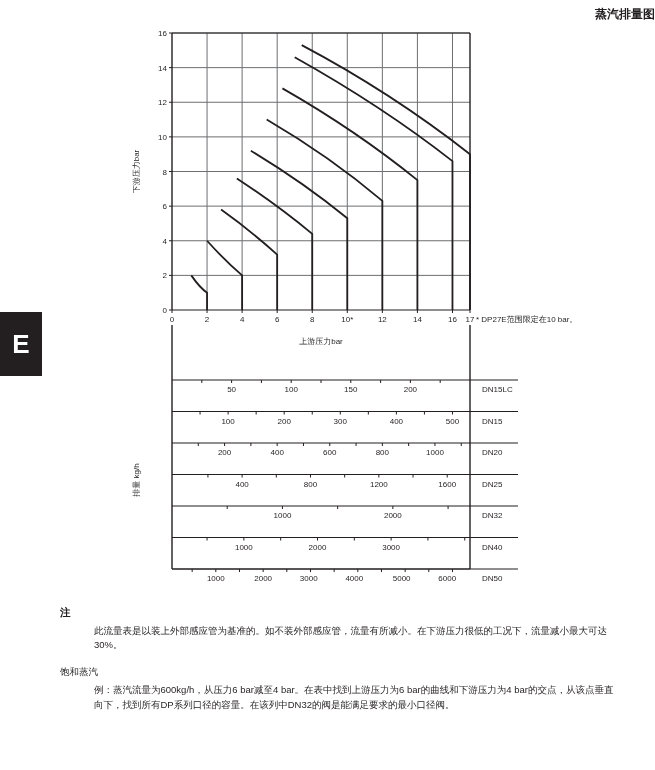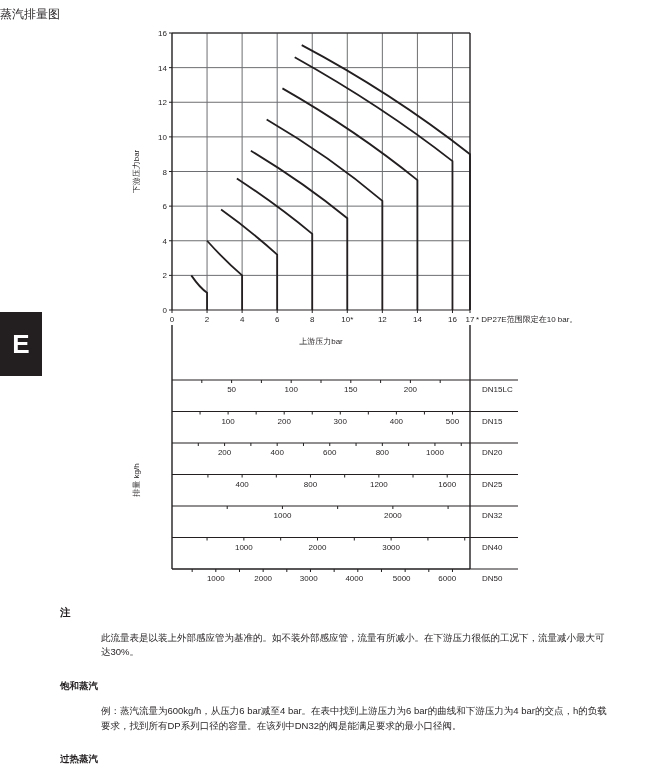--- a/index.html
+++ b/index.html
@@ -1,26 +1,26 @@
 <!DOCTYPE html>
 <html><head>
 <meta charset="utf-8">
 <style>
   html, body { margin:0; padding:0; background:#ffffff; }
   body { width:655px; height:770px; position:relative; overflow:hidden;
          font-family:"Liberation Sans", "DejaVu Sans", sans-serif; color:#231f20; }
-  .title { position:absolute; left:0; width:655px; top:6px; text-align:left;
-           font-size:12px; font-weight:normal; }
+  .title { position:absolute; left:0; width:655px; top:6px; text-align:right;
+           font-size:12px; font-weight:bold; }
   .tab-e { position:absolute; left:0; top:312px; width:42px; height:64px; background:#231f20;
            color:#fff; font-size:26px; font-weight:bold; display:flex; align-items:center; justify-content:center; }
   svg { position:absolute; left:0; top:0; }
   .notes { position:absolute; left:60px; top:605px; width:560px; font-size:9.5px; line-height:14.5px; }
   .notes h3 { margin:0; font-size:10.5px; font-weight:bold; }
-  .notes h4 { margin:0; font-size:9.5px; font-weight:bold; }
-  .notes p { margin:11px;padding-left:30px; }
+  .notes h4 { margin:0; font-size:9.5px; font-weight:normal; }
+  .notes p { margin:4px;padding-left:30px; }
   .gap { height:8px; }
 </style>
 </head>
 <body>
 
 <div class="title">蒸汽排量图</div>
 <div class="tab-e">E</div>
 
 <svg id="chart" width="655" height="600">
     <line x1="172" y1="310" x2="470" y2="310" stroke="#231f20" stroke-width="1.2"></line>
@@ -203,16 +203,15 @@
     <text x="447.21176470588233" y="581" font-size="8" text-anchor="middle" fill="#231f20">6000</text>
     <text x="482" y="581" font-size="8" fill="#231f20">DN50</text>
     <line x1="172" y1="569" x2="470" y2="569" stroke="#231f20" stroke-width="1.1"></line>
   </svg>
 
 <div class="notes">
   <h3>注</h3>
   <p>此流量表是以装上外部感应管为基准的。如不装外部感应管，流量有所减小。在下游压力很低的工况下，流量减小最大可达30%。</p>
   <div class="gap"></div>
   <h4>饱和蒸汽</h4>
-  <p>例：蒸汽流量为600kg/h，从压力6 bar减至4 bar。在表中找到上游压力为6 bar的曲线和下游压力为4 bar的交点，h的负载要求，找到所有DP系列口径的容量。在该列中DN32的阀是能满足要求的最小口径阀。</p>
+  <p>例：蒸汽流量为600kg/h，从压力6 bar减至4 bar。在表中找到上游压力为6 bar的曲线和下游压力为4 bar的交点，从该点垂直向下，找到所有DP系列口径的容量。在该列中DN32的阀是能满足要求的最小口径阀。</p>
   <div class="gap"></div>
-  <h4>过热蒸汽</h4>
 </div>
 
 </body></html>

